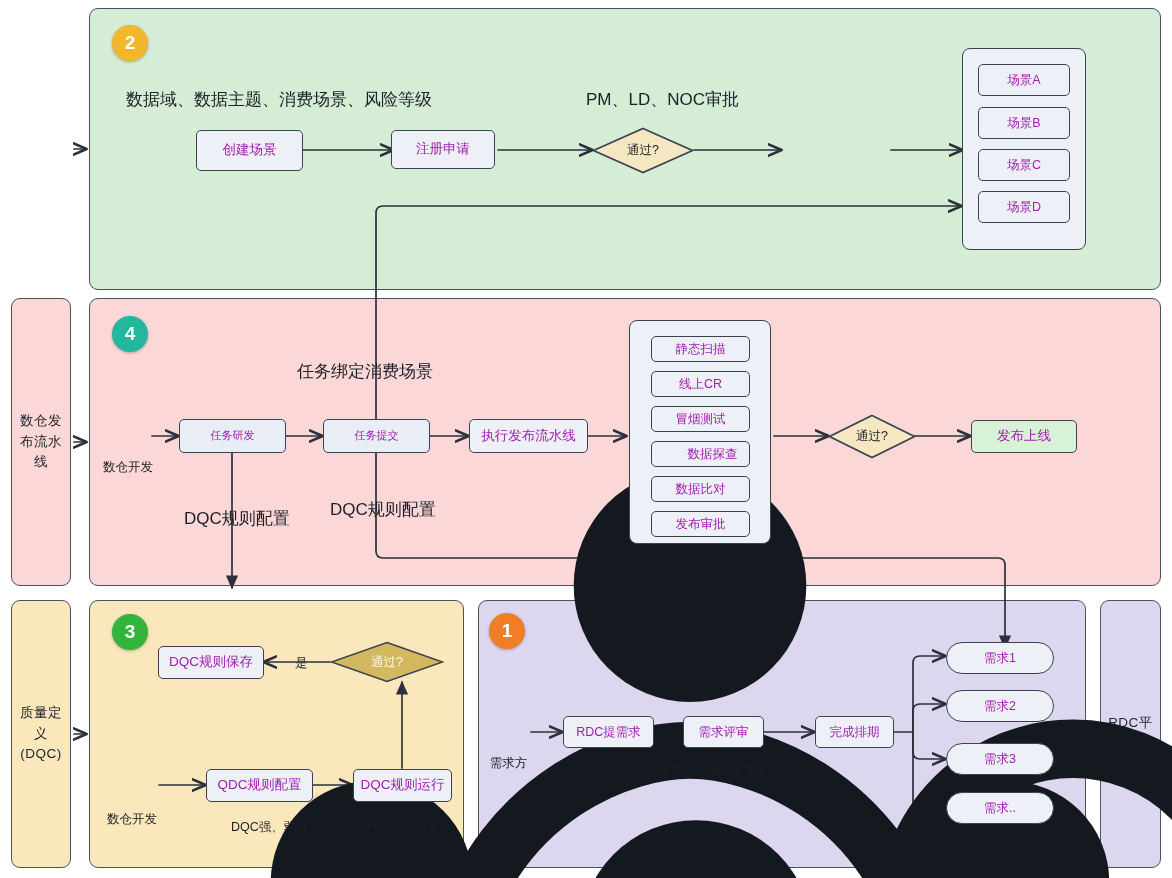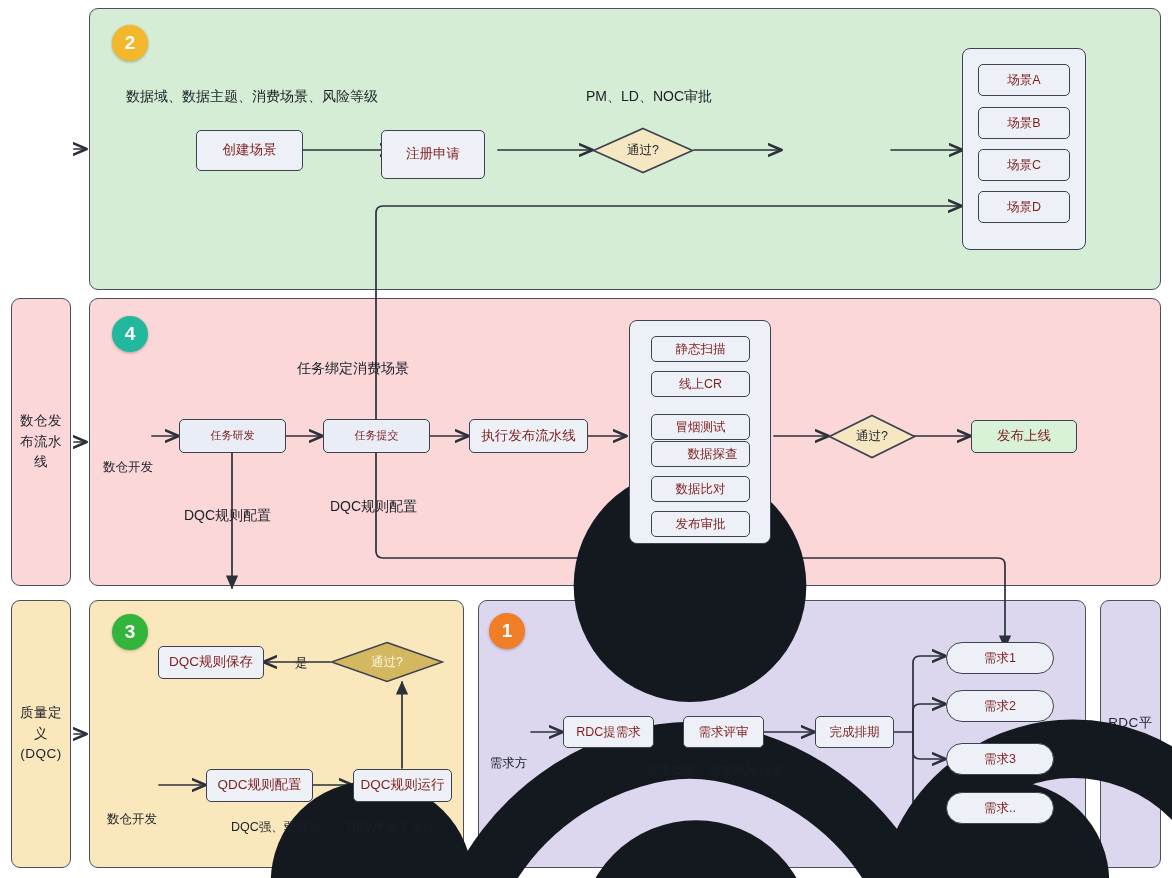--- a/index.html
+++ b/index.html
@@ -4,29 +4,29 @@
 <style>
   html,body{margin:0;padding:0;background:#ffffff;}
   body{width:1172px;height:878px;overflow:hidden;
        font-family:"Liberation Sans","DejaVu Sans",sans-serif;}
   #stage{position:relative;width:1172px;height:878px;}
   svg{position:absolute;left:0;top:0;width:1172px;height:878px;}
   .lane{position:absolute;box-sizing:border-box;border:1.6px solid #4a5060;border-radius:9px;}
   .lane-label{display:flex;align-items:center;justify-content:center;text-align:center;
               font-size:13.5px;color:#22262e;line-height:1.55;letter-spacing:.5px;}
   .node{position:absolute;box-sizing:border-box;display:flex;align-items:center;justify-content:center;
-        border:1.5px solid #3c4250;background:#eef0f7;border-radius:5px;color:#7f1d1d;
+        border:1.5px solid #3c4250;background:#eef0f7;border-radius:5px;color:#a21caf;
         font-size:13.5px;text-align:center;line-height:1.2;}
   .node.pill{border-radius:22px;}
   .node.big{font-size:11px;}
   .node.small{font-size:12.5px;}
   .node.green{background:#d8f2d8;}
   .group-box{position:absolute;box-sizing:border-box;border:1.6px solid #3c4250;border-radius:8px;
              background:#eef0f7;}
-  .cap{position:absolute;font-size:14px;color:#1b1f27;text-align:center;white-space:nowrap;}
+  .cap{position:absolute;font-size:17px;color:#1b1f27;text-align:center;white-space:nowrap;}
   .cap.sm{font-size:12.5px;}
   .badge{position:absolute;width:36px;height:36px;border-radius:50%;display:flex;align-items:center;
          justify-content:center;color:#fff;font-size:19px;font-weight:bold;
          box-shadow:0 1px 3px rgba(0,0,0,.28);}
   .diamond{position:absolute;display:flex;align-items:center;justify-content:center;}
   .diamond .dtxt{position:relative;z-index:2;font-size:12.5px;color:#1b1f27;}
   .icon{position:absolute;}
 </style>
 </head>
 <body>
@@ -122,21 +122,21 @@
     <span>3</span>
   </div>
   <div class="badge" style="left:489px;top:613px;background:#ef7e26;">
     <span>1</span>
   </div>
 
   <div class="cap" style="left:126px;top:88px;">数据域、数据主题、消费场景、风险等级</div>
   <div class="cap" style="left:586px;top:88px;">PM、LD、NOC审批</div>
 
   <div class="node" style="left:196px;top:130px;width:107px;height:41px;">创建场景</div>
-  <div class="node" style="left:381px;top:130px;width:104px;height:49px;">注册申请</div>
+  <div class="node" style="left:391px;top:130px;width:104px;height:39px;">注册申请</div>
 
   <div class="diamond" style="left:592px;top:127px;width:102px;height:47px;">
     <svg viewBox="0 0 102 47" style="position:absolute;left:0;top:0;width:102px;height:47px;">
       <polygon points="51,1.5 100.5,23.5 51,45.5 1.5,23.5" fill="#f6e7c3" stroke="#3c4250" stroke-width="1.6"></polygon>
     </svg>
     <span class="dtxt">通过?</span>
   </div>
 
 
   <div class="group-box" style="left:962px;top:48px;width:124px;height:202px;"></div>
@@ -161,21 +161,21 @@
   <div class="cap" style="left:184px;top:507px;">DQC规则配置</div>
   <div class="cap" style="left:330px;top:498px;">DQC规则配置</div>
 
   <div class="node big" style="left:179px;top:419px;width:107px;height:34px;background:#e9edf6;">任务研发</div>
   <div class="node big" style="left:323px;top:419px;width:107px;height:34px;background:#e9edf6;">任务提交</div>
   <div class="node" style="left:469px;top:419px;width:119px;height:34px;">执行发布流水线</div>
 
   <div class="group-box" style="left:629px;top:320px;width:142px;height:224px;"></div>
   <div class="node small" style="left:651px;top:336px;width:99px;height:26px;">静态扫描</div>
   <div class="node small" style="left:651px;top:371px;width:99px;height:26px;">线上CR</div>
-  <div class="node small" style="left:651px;top:406px;width:99px;height:26px;margin-top:8px;">冒烟测试</div>
+  <div class="node small" style="left:651px;top:406px;width:99px;height:26px;">冒烟测试</div>
   <div class="node small" style="left:651px;top:441px;width:99px;height:26px;padding-left:24px;">数据探查</div>
   <div class="node small" style="left:651px;top:476px;width:99px;height:26px;">数据比对</div>
   <div class="node small" style="left:651px;top:511px;width:99px;height:26px;">发布审批</div>
 
   <div class="diamond" style="left:828px;top:414px;width:88px;height:45px;">
     <svg viewBox="0 0 88 45" style="position:absolute;left:0;top:0;width:88px;height:45px;">
       <polygon points="44,1.5 86.5,22.5 44,43.5 1.5,22.5" fill="#f6e7c3" stroke="#3c4250" stroke-width="1.6"></polygon>
     </svg>
     <span class="dtxt">通过?</span>
   </div>

